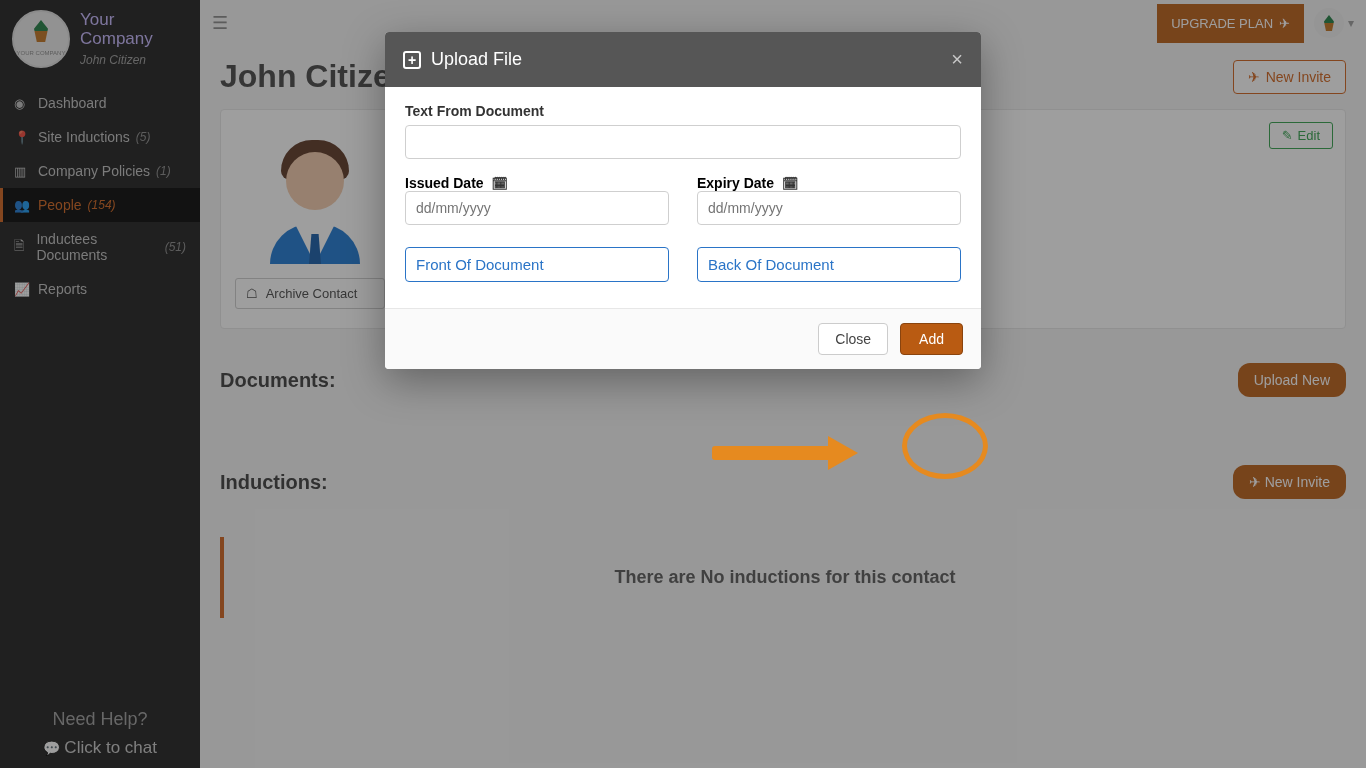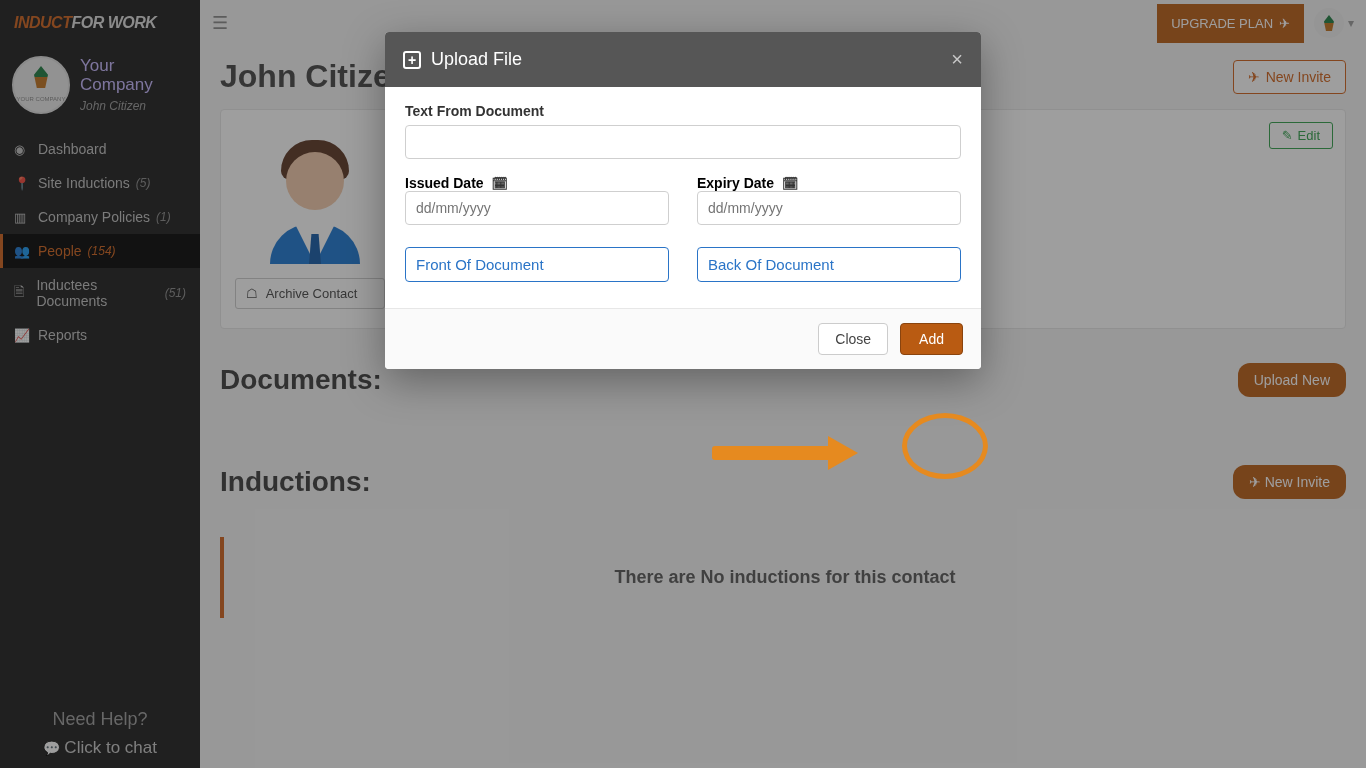--- a/index.html
+++ b/index.html
@@ -205,21 +205,21 @@
     font-size:13px;
     display:flex;
     align-items:center;
     gap:5px;
   }
   .section-row {
     display:flex;
     align-items:center;
     padding: 28px 20px 8px 20px;
   }
-  .section-title { font-size:28px; color:#3a3a3a; font-weight:600;}
+  .section-title { font-size:20px; color:#3a3a3a; font-weight:600;}
   .no-inductions {
     margin: 30px 20px 0 20px;
     border-left:4px solid #d06018;
     padding: 30px 20px;
     text-align:center;
     color:#555;
     font-weight:600;
     font-size:18px;
   }
 
@@ -343,24 +343,20 @@
     position:absolute;left:116px;top:-2px;width:0;height:0;
     border-top:17px solid transparent;
     border-bottom:17px solid transparent;
     border-left:30px solid #e68a1f;
   }
 </style>
 </head>
 <body>
 
 <div class="sidebar">
-  <div class="logo">
-    <span class="orange">INDUCT</span>
-      <span class="white">FOR WORK</span>
-  </div>
   <div class="company-block">
     <div class="company-logo">
       <span class="company-logo-text">YOUR COMPANY</span>
     </div>
     <div class="company-text">
       <div class="company-name">
         <span>Your</span><br><span>Company</span>
       </div>
       <div class="company-user">John Citizen</div>
     </div>

